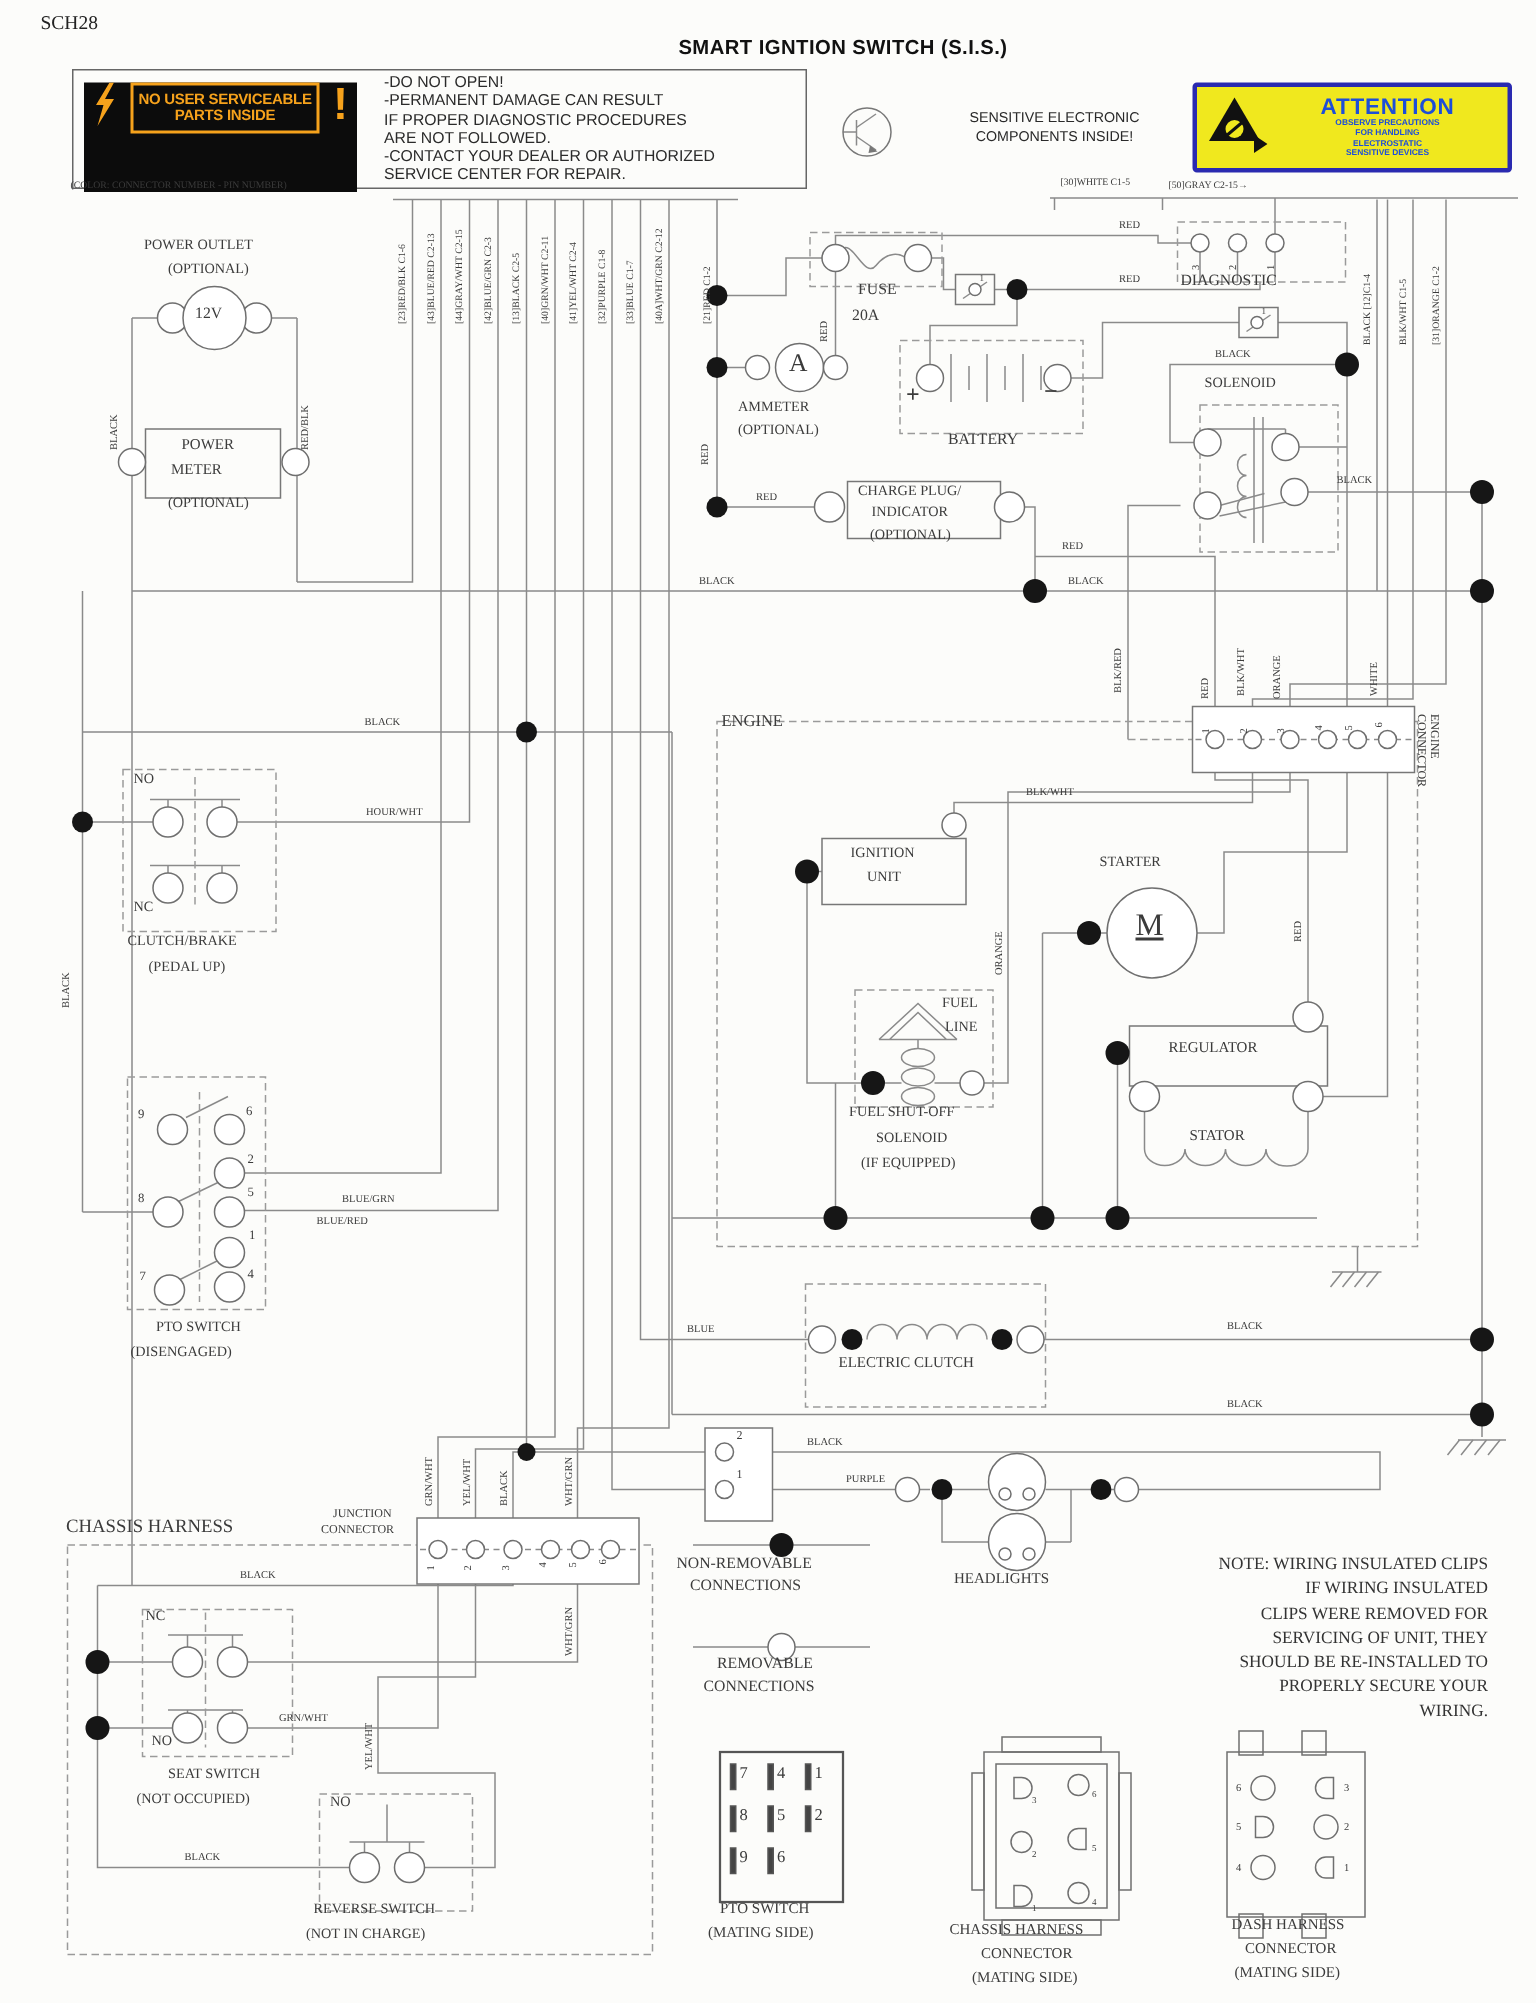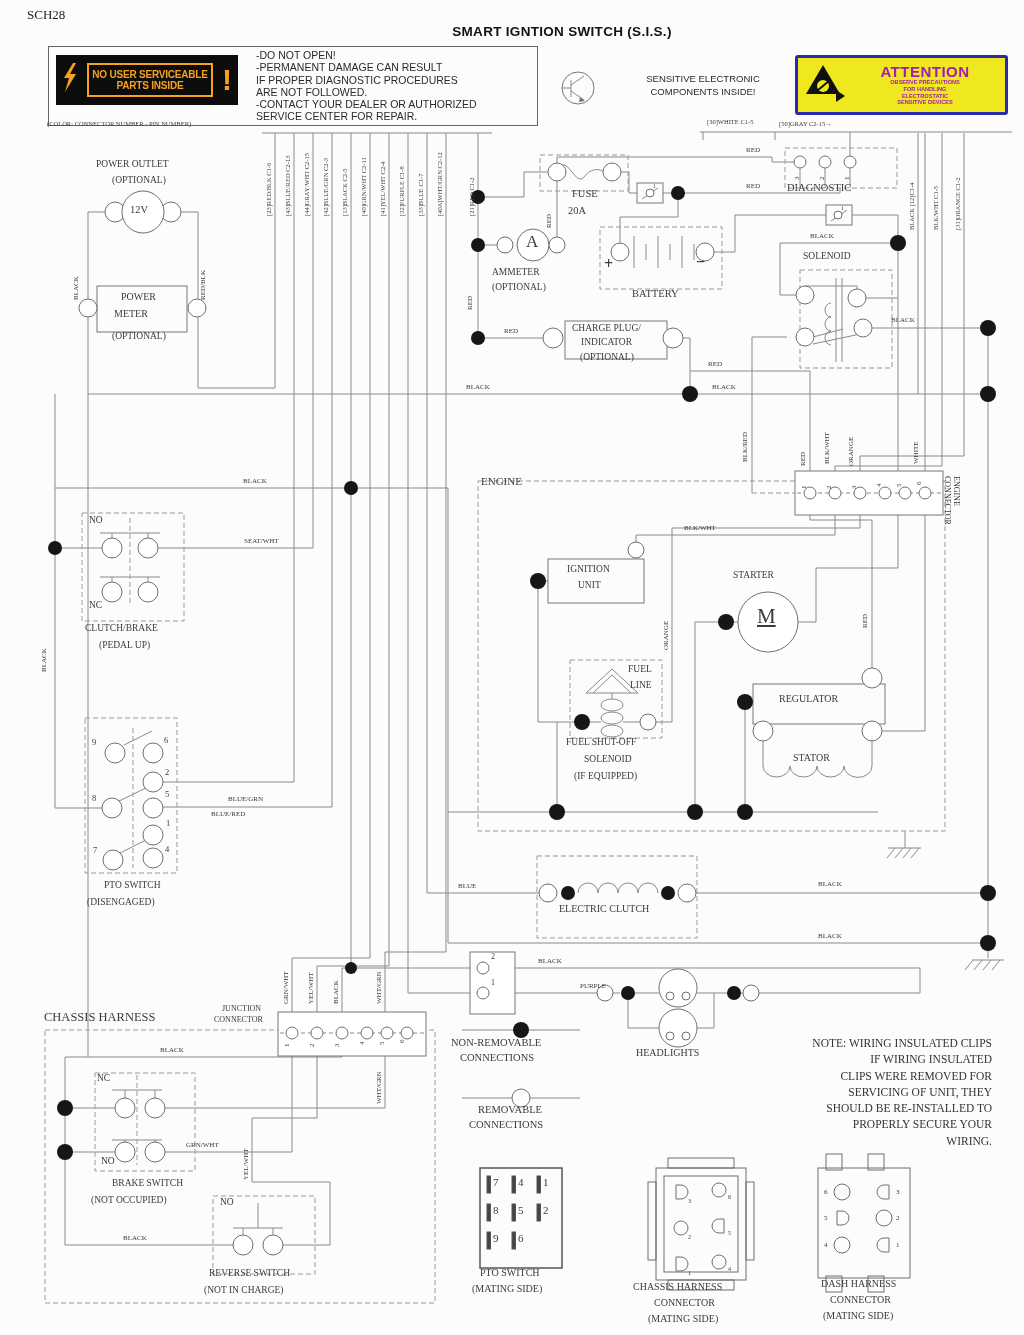--- a/index.html
+++ b/index.html
@@ -6,31 +6,31 @@
   body{width:1024px;height:1335px;position:relative;background:#fcfcfa;overflow:hidden;
        font-family:"Liberation Serif",serif;}
   .lbl{position:absolute;white-space:nowrap;line-height:1;color:#3b3b3b;}
   .rccw{transform:rotate(-90deg);transform-origin:0 0;}
   .rcw{transform:rotate(90deg);transform-origin:0 0;}
   .abs{position:absolute;}
   #sch-code{left:27px;top:8px;font-size:13px;color:#222;}
   #title{left:100px;top:24px;width:924px;text-align:center;
          font-family:"Liberation Sans",sans-serif;font-weight:bold;font-size:13.5px;color:#111;letter-spacing:.3px;}
   #warning-frame{left:48px;top:46px;width:488px;height:78px;border:1px solid #666;}
-  #no-user-label{left:56px;top:55px;width:182px;height:50px;background:#0c0c0c;display:flex;align-items:center;justify-content:space-between;padding:0 6px;box-sizing:border-box;}
+  #no-user-label{left:56px;top:55px;width:182px;height:73px;background:#0c0c0c;display:flex;align-items:flex-start;justify-content:space-between;padding:0 6px;box-sizing:border-box;}
   #no-user-text{border:2px solid #f6a21c;color:#f6a21c;font-family:"Liberation Sans",sans-serif;
     font-weight:bold;font-size:10px;line-height:11px;text-align:center;padding:4px 3px;letter-spacing:-0.2px;}
   #no-user-bang{color:#f6a21c;font-family:"Liberation Sans",sans-serif;font-weight:bold;font-size:30px;line-height:30px;}
   #warning-text{left:256px;top:49px;width:280px;font-family:"Liberation Sans",sans-serif;
     font-size:10.5px;line-height:12.3px;color:#2a2a2a;white-space:pre-line;}
   #sensitive-note{left:613px;top:73px;width:180px;text-align:center;font-family:"Liberation Sans",sans-serif;
     font-size:9.5px;line-height:12.5px;color:#2a2a2a;white-space:pre-line;}
   #esd-label{left:795px;top:55px;width:213px;height:60px;background:#f0e81e;border:3px solid #2a2ab0;border-radius:3px;
     box-sizing:border-box;display:flex;align-items:center;padding-left:5px;}
-  #esd-textwrap{flex:1;text-align:center;color:#a21caf;font-family:"Liberation Sans",sans-serif;}
+  #esd-textwrap{flex:1;text-align:center;color:#1d4ed8;font-family:"Liberation Sans",sans-serif;}
   #esd-title{font-weight:bold;font-size:15px;line-height:15px;letter-spacing:.5px;}
   #esd-lines{font-weight:bold;font-size:5.6px;line-height:6.6px;white-space:pre-line;}
   #note-block{left:700px;top:1035px;width:292px;text-align:right;font-size:11.5px;line-height:16.3px;
     color:#333;white-space:pre-line;}
 </style>
 </head>
 <body>
 
 <div class="abs lbl" id="sch-code">SCH28</div>
 <div class="abs" id="title">SMART IGNTION SWITCH (S.I.S.)</div>
@@ -501,42 +501,42 @@
     <div class="lbl" style="left: 566px; top: 738px; font-size: 9.5px;">FUEL SHUT-OFF</div>
     <div class="lbl" style="left: 584px; top: 755px; font-size: 9.5px;">SOLENOID</div>
     <div class="lbl" style="left: 574px; top: 772px; font-size: 9.5px;">(IF EQUIPPED)</div>
     <div class="lbl" style="left: 779px; top: 694px; font-size: 10px;">REGULATOR</div>
     <div class="lbl" style="left: 793px; top: 753px; font-size: 10px;">STATOR</div>
     <div class="lbl" style="left: 89px; top: 516px; font-size: 9.5px;">NO</div>
     <div class="lbl" style="left: 89px; top: 601px; font-size: 9.5px;">NC</div>
     <div class="lbl" style="left: 85px; top: 624px; font-size: 9.5px;">CLUTCH/BRAKE</div>
     <div class="lbl" style="left: 99px; top: 641px; font-size: 9.5px;">(PEDAL UP)</div>
     <div class="lbl" style="left: 243px; top: 478px; font-size: 7px;">BLACK</div>
-    <div class="lbl" style="left: 244px; top: 538px; font-size: 7px;">SEAT/WHT</div>
+    <div class="lbl" style="left: 244px; top: 538px; font-size: 7px;">HOUR/WHT</div>
     <div class="lbl rccw" style="left: 41px; top: 672px; font-size: 7px;">BLACK</div>
     <div class="lbl" style="left: 92px; top: 738px; font-size: 8.5px;">9</div>
     <div class="lbl" style="left: 164px; top: 736px; font-size: 8.5px;">6</div>
     <div class="lbl" style="left: 165px; top: 768px; font-size: 8.5px;">2</div>
     <div class="lbl" style="left: 92px; top: 794px; font-size: 8.5px;">8</div>
     <div class="lbl" style="left: 165px; top: 790px; font-size: 8.5px;">5</div>
     <div class="lbl" style="left: 166px; top: 819px; font-size: 8.5px;">1</div>
     <div class="lbl" style="left: 93px; top: 846px; font-size: 8.5px;">7</div>
     <div class="lbl" style="left: 165px; top: 845px; font-size: 8.5px;">4</div>
     <div class="lbl" style="left: 104px; top: 881px; font-size: 9.5px;">PTO SWITCH</div>
     <div class="lbl" style="left: 87px; top: 898px; font-size: 9.5px;">(DISENGAGED)</div>
     <div class="lbl" style="left: 211px; top: 771px; font-size: 7px; margin-top: 40px;">BLUE/RED</div>
     <div class="lbl" style="left: 228px; top: 796px; font-size: 7px;">BLUE/GRN</div>
     <div class="lbl" style="left: 458px; top: 883px; font-size: 7px;">BLUE</div>
     <div class="lbl" style="left: 559px; top: 904px; font-size: 10px;">ELECTRIC CLUTCH</div>
     <div class="lbl" style="left: 818px; top: 881px; font-size: 7px;">BLACK</div>
     <div class="lbl" style="left: 818px; top: 933px; font-size: 7px;">BLACK</div>
     <div class="lbl" style="left: 491px; top: 953px; font-size: 8px;">2</div>
     <div class="lbl" style="left: 491px; top: 979px; font-size: 8px;">1</div>
     <div class="lbl" style="left: 538px; top: 958px; font-size: 7px;">BLACK</div>
-    <div class="lbl" style="left: 536px; top: 983px; font-size: 7px; padding-left: 44px;">PURPLE</div>
+    <div class="lbl" style="left: 520px; top: 983px; font-size: 7px; padding-left: 44px;">PURPLE</div>
     <div class="lbl" style="left: 636px; top: 1048px; font-size: 10px;">HEADLIGHTS</div>
     <div class="lbl" style="left: 451px; top: 1038px; font-size: 10.5px;">NON-REMOVABLE</div>
     <div class="lbl" style="left: 460px; top: 1053px; font-size: 10.5px;">CONNECTIONS</div>
     <div class="lbl" style="left: 478px; top: 1105px; font-size: 10.5px;">REMOVABLE</div>
     <div class="lbl" style="left: 469px; top: 1120px; font-size: 10.5px;">CONNECTIONS</div>
     <div class="lbl" style="left: 44px; top: 1011px; font-size: 12.5px;">CHASSIS HARNESS</div>
     <div class="lbl" style="left: 222px; top: 1005px; font-size: 8px;">JUNCTION</div>
     <div class="lbl" style="left: 214px; top: 1016px; font-size: 8px;">CONNECTOR</div>
     <div class="lbl rccw" style="left: 284px; top: 1047px; font-size: 7px;">1</div>
     <div class="lbl rccw" style="left: 309px; top: 1047px; font-size: 7px;">2</div>
@@ -547,21 +547,21 @@
     <div class="lbl rccw" style="left: 283px; top: 1004px; font-size: 7px;">GRN/WHT</div>
     <div class="lbl rccw" style="left: 308px; top: 1004px; font-size: 7px;">YEL/WHT</div>
     <div class="lbl rccw" style="left: 333px; top: 1004px; font-size: 7px;">BLACK</div>
     <div class="lbl rccw" style="left: 376px; top: 1004px; font-size: 7px;">WHT/GRN</div>
     <div class="lbl rccw" style="left: 376px; top: 1104px; font-size: 7px;">WHT/GRN</div>
     <div class="lbl rccw" style="left: 243px; top: 1180px; font-size: 7px;">YEL/WHT</div>
     <div class="lbl" style="left: 160px; top: 1047px; font-size: 7px;">BLACK</div>
     <div class="lbl" style="left: 186px; top: 1142px; font-size: 7px;">GRN/WHT</div>
     <div class="lbl" style="left: 97px; top: 1074px; font-size: 9.5px;">NC</div>
     <div class="lbl" style="left: 101px; top: 1157px; font-size: 9.5px;">NO</div>
-    <div class="lbl" style="left: 112px; top: 1179px; font-size: 9.5px;">BRAKE SWITCH</div>
+    <div class="lbl" style="left: 112px; top: 1179px; font-size: 9.5px;">SEAT SWITCH</div>
     <div class="lbl" style="left: 91px; top: 1196px; font-size: 9.5px;">(NOT OCCUPIED)</div>
     <div class="lbl" style="left: 123px; top: 1235px; font-size: 7px;">BLACK</div>
     <div class="lbl" style="left: 220px; top: 1198px; font-size: 9.5px;">NO</div>
     <div class="lbl" style="left: 209px; top: 1269px; font-size: 9.5px;">REVERSE SWITCH</div>
     <div class="lbl" style="left: 204px; top: 1286px; font-size: 9.5px;">(NOT IN CHARGE)</div>
     <div class="lbl" style="left: 493px; top: 1177px; font-size: 11px;">7</div>
     <div class="lbl" style="left: 518px; top: 1177px; font-size: 11px;">4</div>
     <div class="lbl" style="left: 543px; top: 1177px; font-size: 11px;">1</div>
     <div class="lbl" style="left: 493px; top: 1205px; font-size: 11px;">8</div>
     <div class="lbl" style="left: 518px; top: 1205px; font-size: 11px;">5</div>

